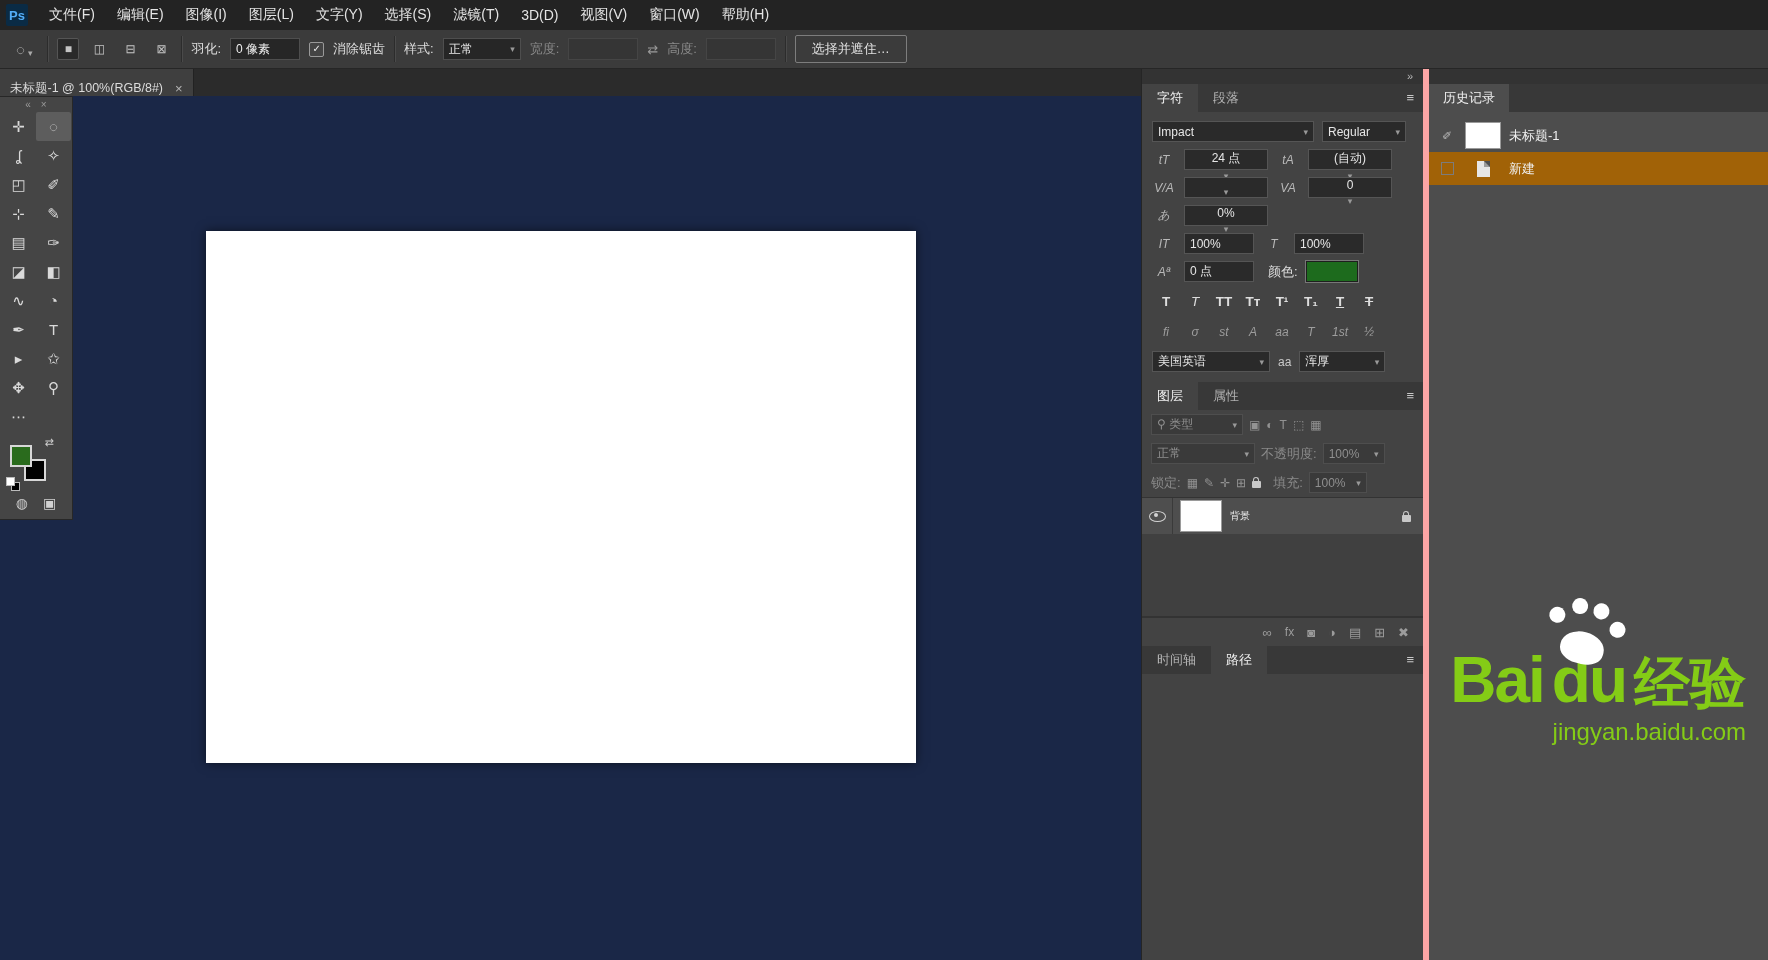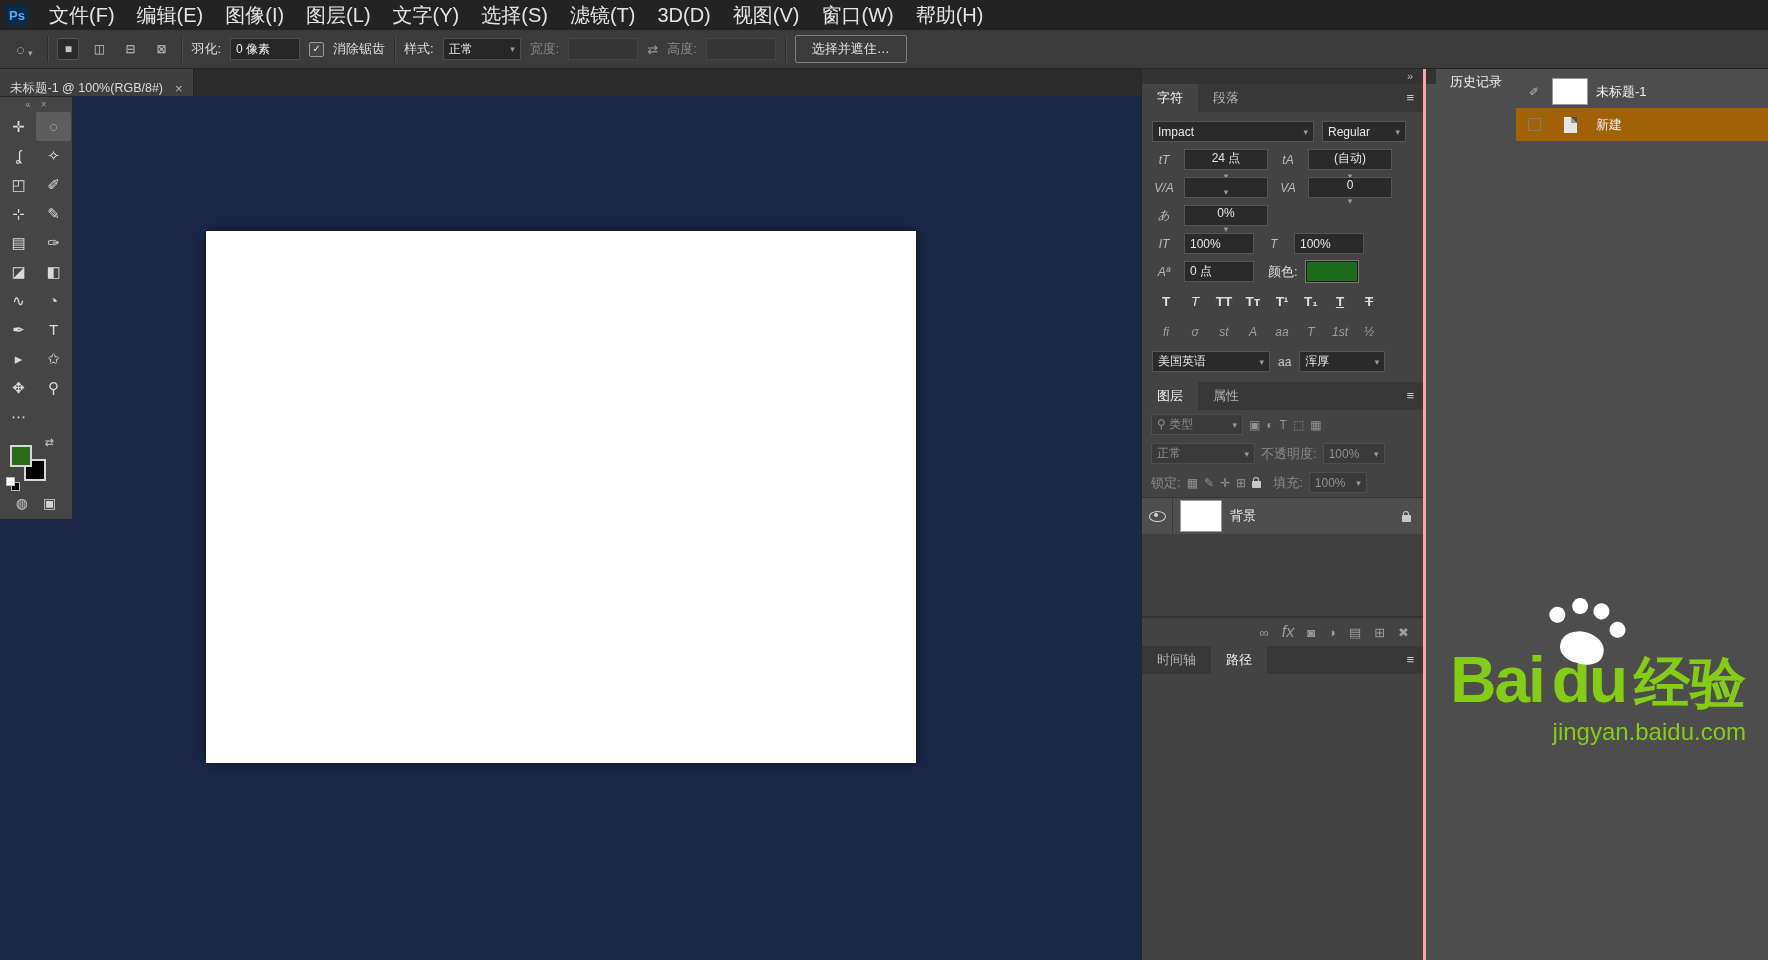--- a/index.html
+++ b/index.html
@@ -4,21 +4,21 @@
 <style>
   html,body{margin:0;padding:0;background:#111;}
   .app{position:relative;width:1768px;height:960px;overflow:hidden;
        font-family:"Liberation Sans",sans-serif;color:#ccc;background:#434343;font-size:12px;}
 
   
   .menubar{position:absolute;left:0;top:0;right:0;height:30px;background:#232323;
            display:flex;align-items:center;padding-left:6px;z-index:5;}
   .ps-logo{width:22px;height:22px;background:#0a2b45;color:#54aef8;font-weight:bold;font-size:13px;
            display:flex;align-items:center;justify-content:center;border-radius:2px;margin-right:10px;}
-  .menu-item{padding:0 11px;font-size:20px;color:#e4e4e4;height:30px;display:flex;align-items:center;cursor:default;}
+  .menu-item{padding:0 11px;font-size:14px;color:#e4e4e4;height:30px;display:flex;align-items:center;cursor:default;}
 
   
   .optionsbar{position:absolute;left:0;top:30px;right:0;height:38px;background:#3b3b3b;
               border-bottom:1px solid #262626;display:flex;align-items:center;padding:0 10px;gap:9px;z-index:5;}
   .opt-sep{width:1px;height:26px;background:#2c2c2c;box-shadow:1px 0 0 #4a4a4a;}
   .tool-preset{display:flex;align-items:flex-end;gap:3px;padding:0 6px;color:#ddd;font-size:15px;}
   .tool-preset .caret{font-size:9px;color:#aaa;}
   .sel-mode{width:22px;height:22px;display:flex;align-items:center;justify-content:center;
             color:#c4c4c4;font-size:12px;border-radius:2px;}
   .sel-mode.active{background:#2a2a2a;box-shadow:inset 0 0 0 1px #555;}
@@ -97,33 +97,33 @@
   
   .lrow{display:flex;align-items:center;gap:6px;padding:4px 9px;flex:none;}
   .dd.disabled,.valbox.disabled{color:#8f8f8f;border-color:#4e4e4e;background:#3a3a3a;}
   .dim-ic{color:#939393;font-size:12px;}
   .layer-list{flex:none;height:118px;background:#404040;border-top:1px solid #333;border-bottom:1px solid #333;}
   .layer-row{height:36px;display:flex;align-items:center;background:#4e4e4e;}
   .eye-col{width:30px;height:100%;border-right:1px solid #3a3a3a;display:flex;align-items:center;justify-content:center;flex:none;}
   .eye{width:15px;height:9px;border:1.5px solid #d2d2d2;border-radius:50%;position:relative;}
   .eye::after{content:"";position:absolute;left:4px;top:1.2px;width:4px;height:4px;border-radius:50%;background:#d2d2d2;}
   .thumb{width:40px;height:30px;background:#fff;outline:1px solid #9a9a9a;margin-left:8px;flex:none;}
-  .layer-name{font-size:13px;color:#ececec;flex:1;margin-left:9px;}
+  .layer-name{font-size:10px;color:#ececec;flex:1;margin-left:9px;}
   .padlock{width:9px;height:7px;background:#c8c8c8;border-radius:1px;position:relative;margin:4px 12px 0 0;flex:none;}
   .padlock::before{content:"";position:absolute;left:1px;top:-4px;width:4px;height:4px;
                    border:1.5px solid #c8c8c8;border-bottom:0;border-radius:3px 3px 0 0;}
   .padlock.inline{margin:4px 0 0 0;}
   .layers-footer{height:28px;border-top:1px solid #333;display:flex;align-items:center;justify-content:flex-end;
                  gap:13px;padding:0 14px;color:#9c9c9c;font-size:13px;flex:none;}
-  .layers-footer .fx{font-style:italic;font-size:16px;}
+  .layers-footer .fx{font-size:12px;}
   .paths-body{flex:1;background:#434343;}
 
   
   .history-col{position:absolute;left:1423px;top:68px;right:0;bottom:0;background:#4d4d4d;
-               border-left:3px solid #fca5a5;box-sizing:border-box;display:flex;flex-direction:row;justify-content:flex-end;}
+               border-left:6px solid #fca5a5;box-sizing:border-box;display:flex;flex-direction:column;justify-content:flex-end;}
   .history-header{height:28px;background:#383838;display:flex;align-items:stretch;flex:none;}
   .htab{padding:0 14px;background:#4d4d4d;color:#efefef;font-size:13px;display:flex;align-items:center;}
   .history-body{padding-top:7px;flex:1;}
   .hist-row{height:33px;display:flex;align-items:center;gap:9px;padding:0 8px 0 8px;}
   .hist-row.selected{background:#a16207;}
   .src-col{width:20px;display:flex;align-items:center;justify-content:center;color:#b9b9b9;font-size:12px;flex:none;}
   .src-box{width:11px;height:11px;border:1px solid #7c7c7c;}
   .hist-thumb{width:34px;height:25px;background:#fff;outline:1px solid #9a9a9a;flex:none;}
   .doc-ico{width:13px;height:16px;background:#e6e6e6;position:relative;flex:none;margin:0 10px 0 11px;}
   .doc-ico::after{content:"";position:absolute;right:0;top:0;border:3px solid #4d4d4d;border-left-color:#9b9b9b;border-bottom-color:#9b9b9b;}

